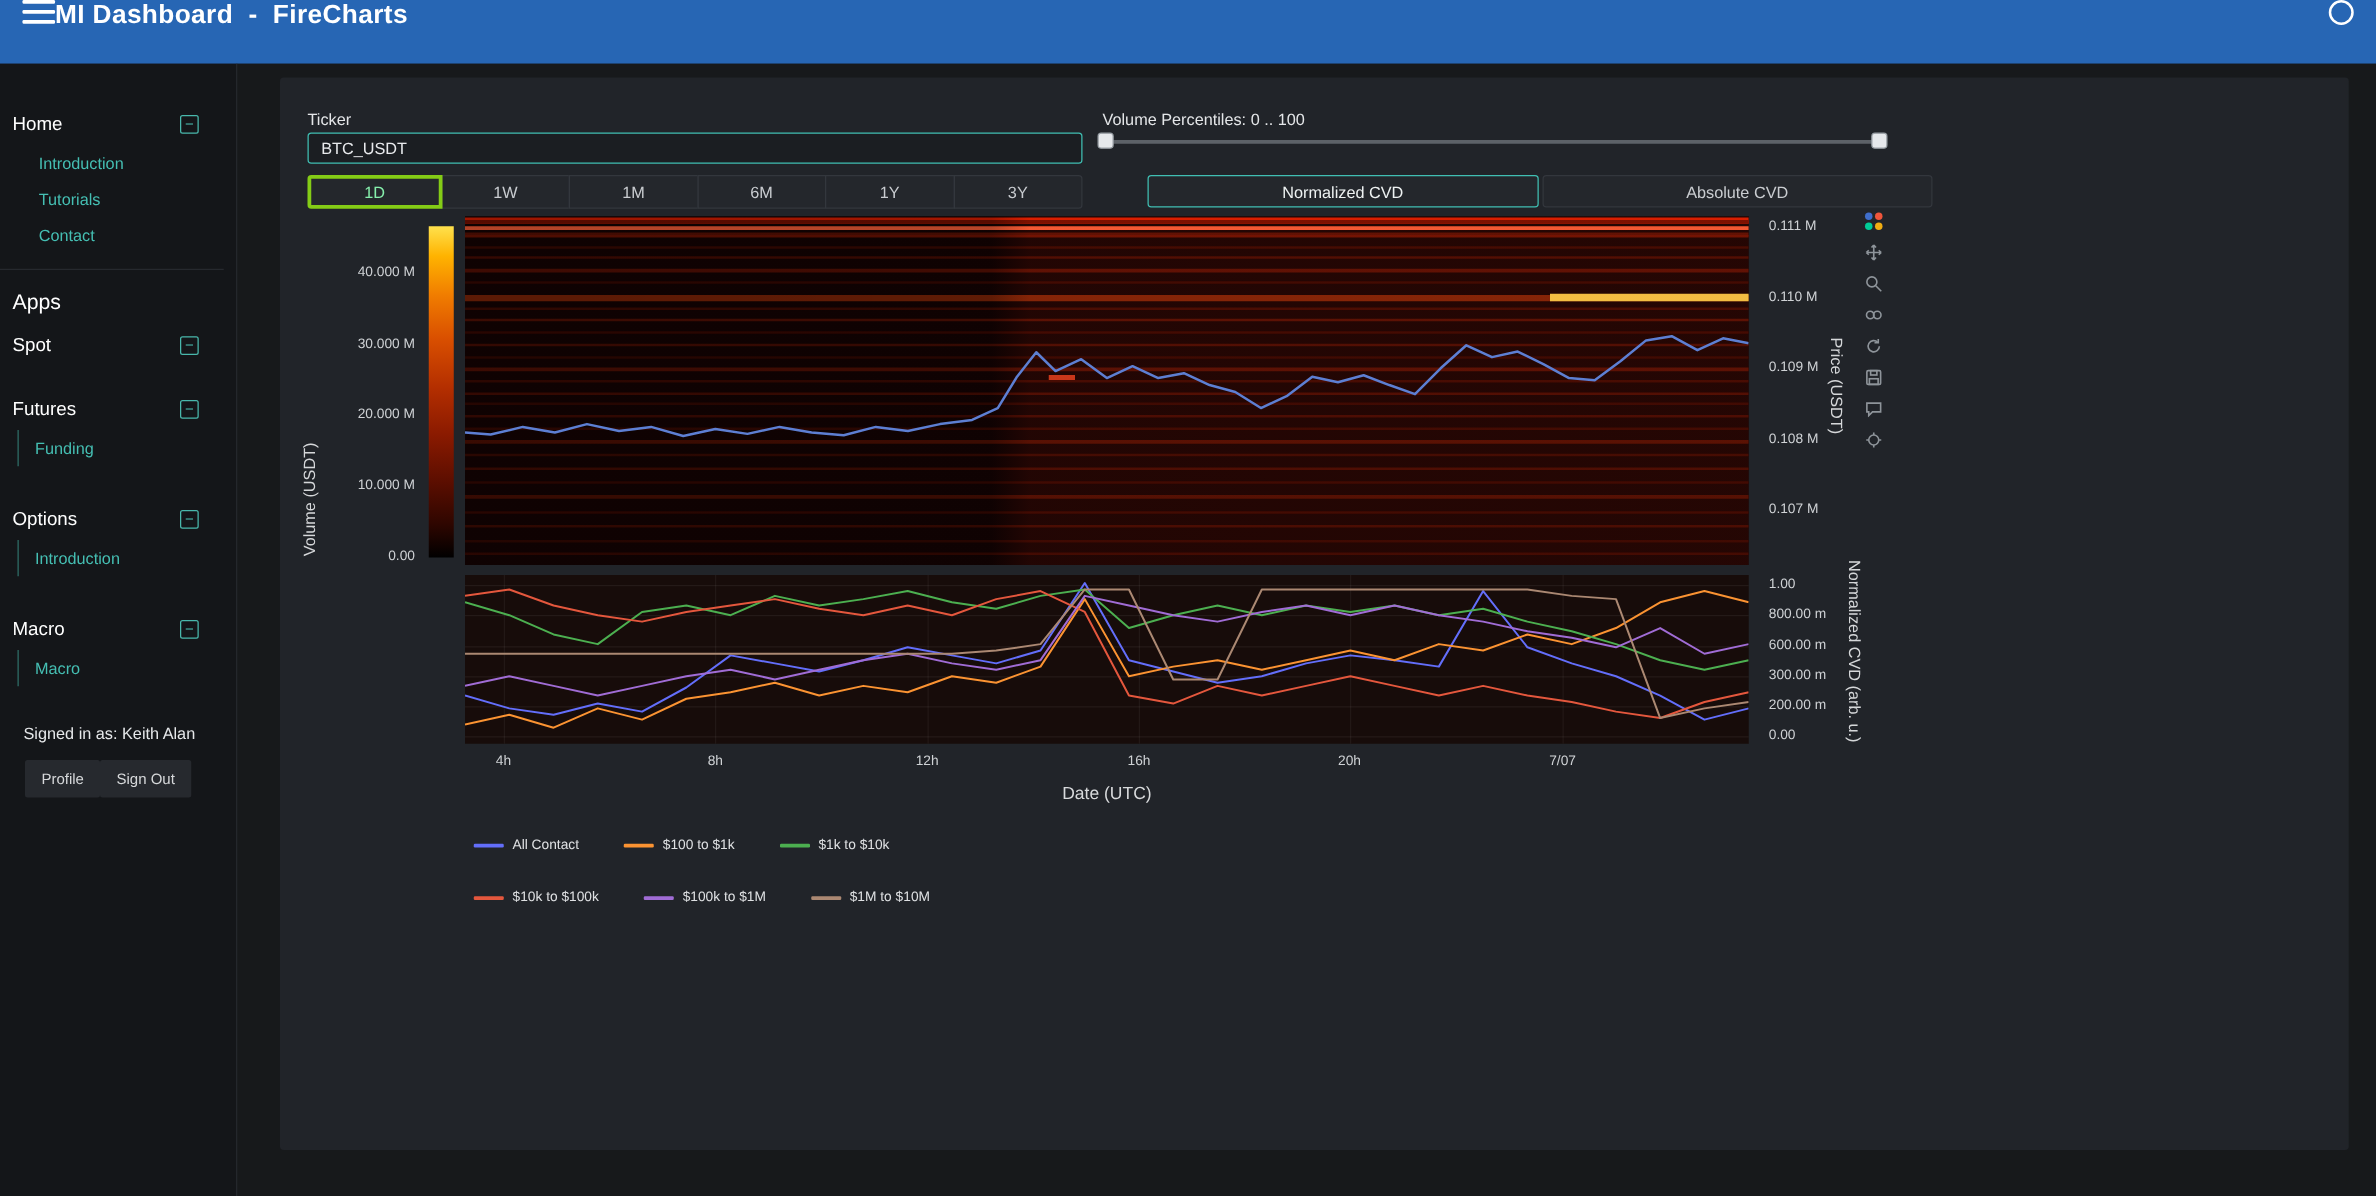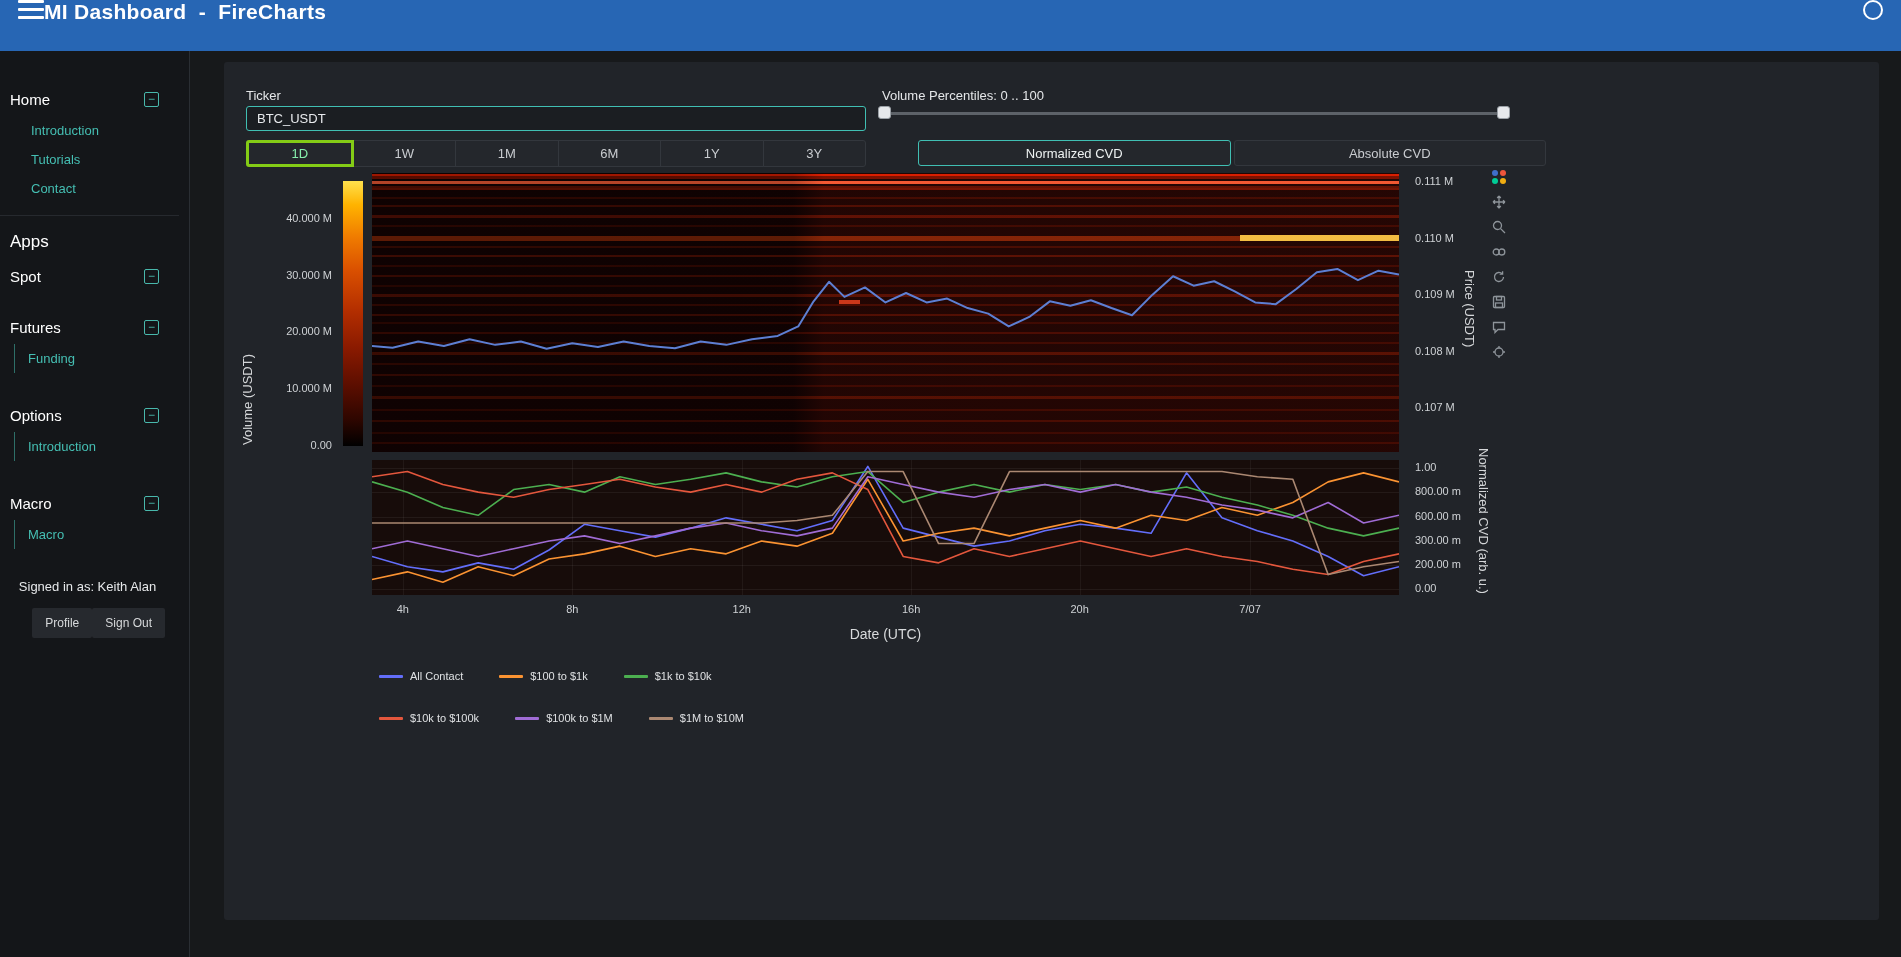--- a/index.html
+++ b/index.html
@@ -23,21 +23,21 @@
   .minus-box { width:15px; height:15px; border:1px solid #49b8ac; border-radius:2px; background:none; color:#49b8ac; font-size:12px; line-height:11px; text-align:center; cursor:pointer; padding:0; }
   .nav-group { margin:2px 0 6px 14px; }
   .nav-group.bordered { border-left:1px solid #2e6f68; }
   .nav-item { display:block; padding:7px 0 7px 13px; font-size:13px; color:#45bfb3; text-decoration:none; width:141px; cursor:pointer; }
   .nav-group.home .nav-item { padding-left:17px; width:auto; }
   .nav-item.active { background:#58b6ac; color:#0e2f2b; }
   .side-divider { border-bottom:1px solid #26292e; margin:12px 10px 12px 0; }
   .apps-head { font-size:17px; color:#fff; padding:4px 10px 10px; font-weight:500; }
   .sec-gap { height:22px; }
   .signed-in { margin-top:30px; font-size:13px; color:#e6e8ea; text-align:center; padding-right:14px; }
-  .acct-row { display:flex; justify-content:flex-end; padding:14px 24px 0 8px; }
+  .acct-row { display:flex; justify-content:center; padding:14px 24px 0 8px; }
   .acct-btn { background:#26292e; color:#d6d8da; border:none; padding:8px 13px; font-size:12px; border-radius:2px; cursor:pointer; }
 
   
   .card { position:absolute; left:34px; top:11px; width:1655px; height:858px; background:#212429; border-radius:3px; }
   .ctl-label { position:absolute; font-size:13px; color:#e4e6e8; }
   #ticker-label { left:22px; top:26px; }
   #pct-label { left:658px; top:26px; }
   #ticker-input { position:absolute; left:22px; top:44px; width:620px; height:25px; background:#1b1e22; border:1px solid #40bfb3; border-radius:3px; color:#e8eaed; font-size:13px; padding:0 10px; outline:none; }
   #range-group { position:absolute; left:22px; top:78px; width:620px; display:flex; }
   .range-btn { flex:1; height:27px; background:#24272c; border:1px solid #33373d; color:#c9ccd0; font-size:13px; cursor:pointer; margin-left:-1px; }

